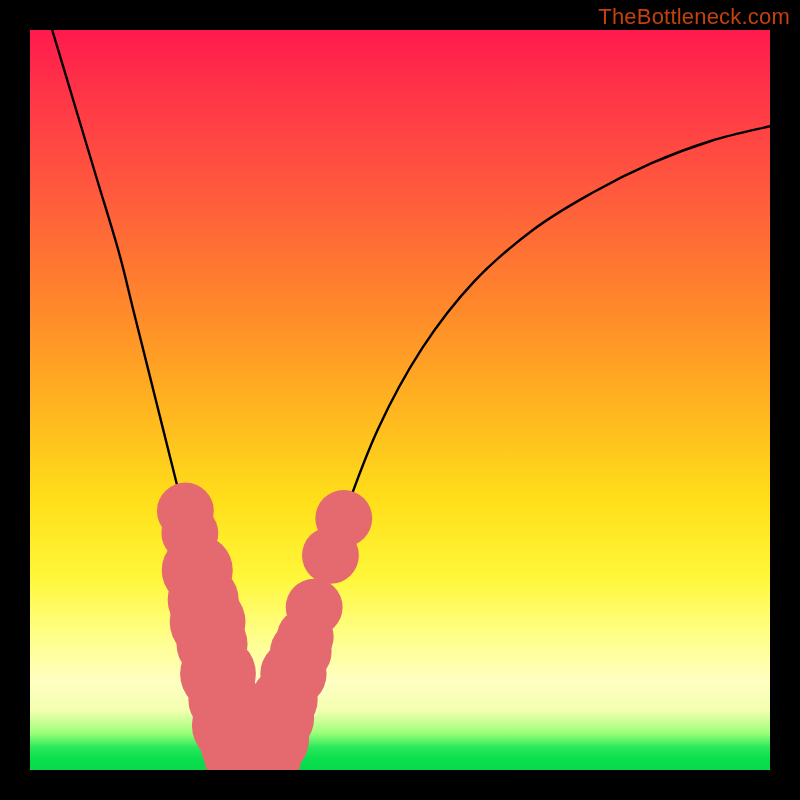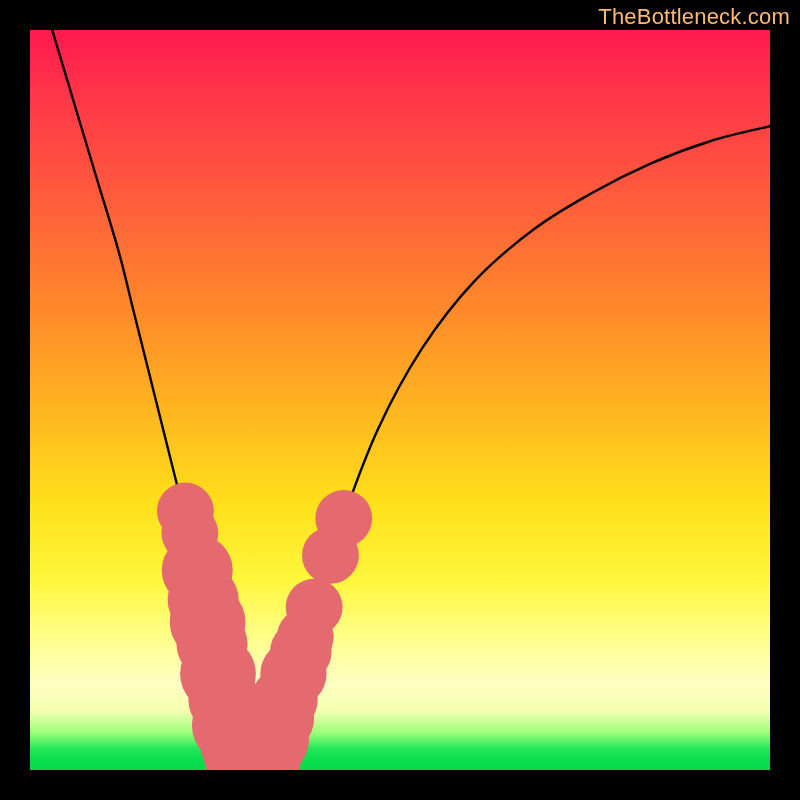--- a/index.html
+++ b/index.html
@@ -43,21 +43,21 @@
       #9cff7a 95%,
       #28e85a 97%,
       #0adf4e 98.5%,
       #09d84c 100%
     );
   }
   .watermark {
     position: absolute;
     top: 4px;
     right: 10px;
-    color: #fdba74;
+    color: #c2410c;
     font-size: 22px;
     font-weight: 500;
     letter-spacing: 0.2px;
     user-select: none;
   }
   svg.curve {
     position: absolute;
     inset: 0;
   }
 </style>

